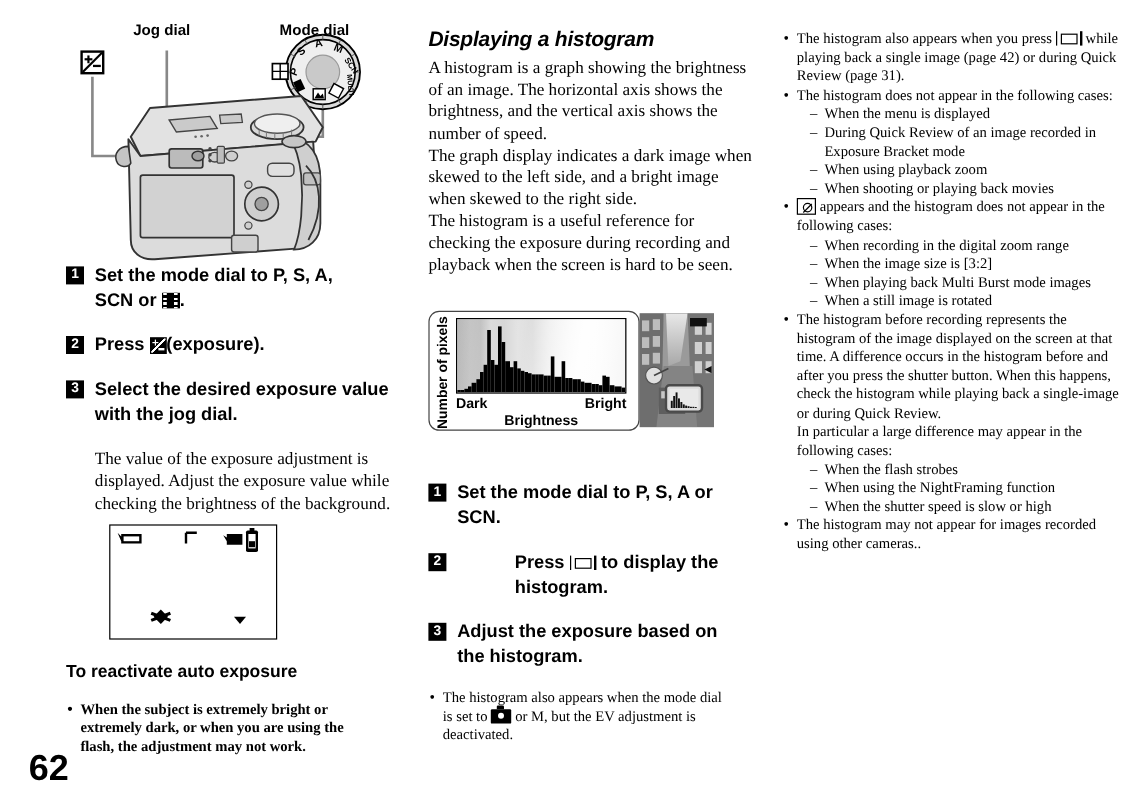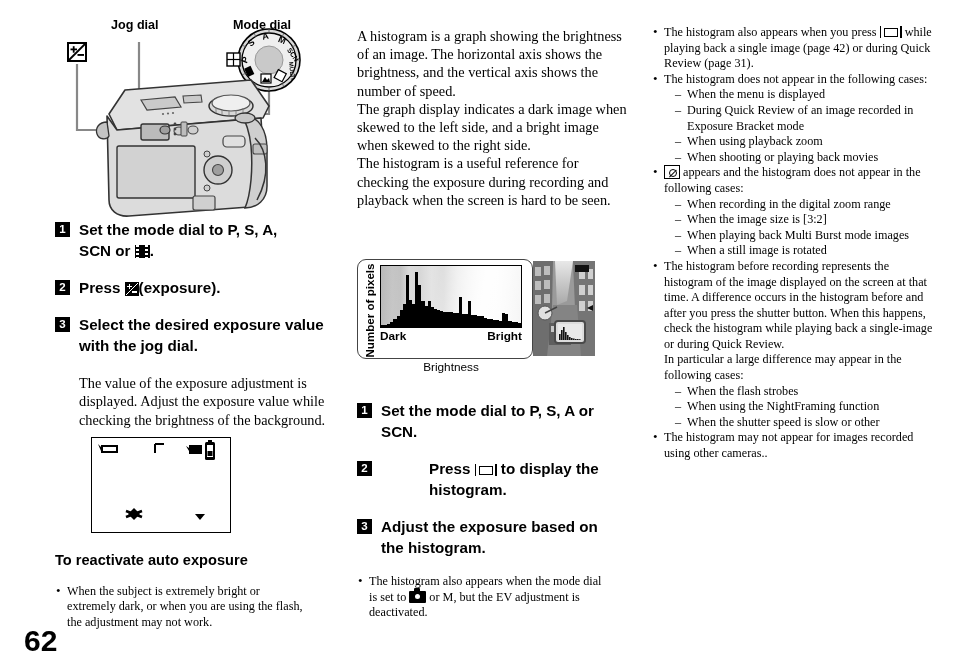--- a/index.html
+++ b/index.html
@@ -311,23 +311,22 @@
     font-family: "Liberation Sans", sans-serif;
     font-weight: bold;
     font-size: 11.8px;
   }
   .hist-xtitle {
     position: absolute;
     left: 22px; top: 83px;
     width: 142px;
     text-align: center;
     font-family: "Liberation Sans", sans-serif;
-    font-weight: normal;
+    font-weight: bold;
     font-size: 11.8px;
-    margin-top: 17px;
   }
   .hist-thumb {
     position: absolute;
     left: 176px; top: 2px;
     width: 62px; height: 95px;
     z-index: 1;
     overflow: hidden;
     background: #8d8d8d;
   }
 
@@ -524,30 +523,31 @@
 
             <path d="M103,76 L113,76 L108,82 Z" fill="#000"></path>
           </svg>
         </div>
       </div>
 
       <div style="margin-top:18px;">
         <div class="head-bold">To reactivate auto exposure</div>
       </div>
 
-      <ul class="bullets note-text" style="margin-top:14px; width:252px;">
+      <ul class="bullets note-text" style="margin-top:14px; width:252px;font-weight:bold;">
         <li>
           <span>When the subject is extremely bright or extremely dark, or when you are using the flash, the adjustment may not work.</span>
         </li>
       </ul>
     </div>
   </div>
 
   <div class="col col-mid" style="top:22px;">
 
+    <div class="head-italic">Displaying a histogram</div>
 
     <div class="body-text" style="margin-top:5px;">A histogram is a graph showing the brightness of an image. The horizontal axis shows the brightness, and the vertical axis shows the number of speed.</div>
     <div class="body-text">The graph display indicates a dark image when skewed to the left side, and a bright image when skewed to the right side.</div>
     <div class="body-text">The histogram is a useful reference for checking the exposure during recording and playback when the screen is hard to be seen.</div>
   </div>
 
   <div class="hist-fig">
 
     <div class="hist-thumb">
       <svg width="62" height="95" viewBox="0 0 62 95" preserveAspectRatio="none">
@@ -727,21 +727,21 @@
           <li>When a still image is rotated</li>
         </ul>
       </li>
 
       <li>
         <span>The histogram before recording represents the histogram of the image displayed on the screen at that time. A difference occurs in the histogram before and after you press the shutter button. When this happens, check the histogram while playing back a single-image or during Quick Review.</span>
         <div>In particular a large difference may appear in the following cases:</div>
         <ul class="dashes">
           <li>When the flash strobes</li>
           <li>When using the NightFraming function</li>
-          <li>When the shutter speed is slow or other</li>
+          <li>When the shutter speed is slow or high</li>
         </ul>
       </li>
 
       <li>
         <span>The histogram may not appear for images recorded using other cameras..</span>
       </li>
     </ul>
   </div>
 
   <div class="page-num">62</div>

